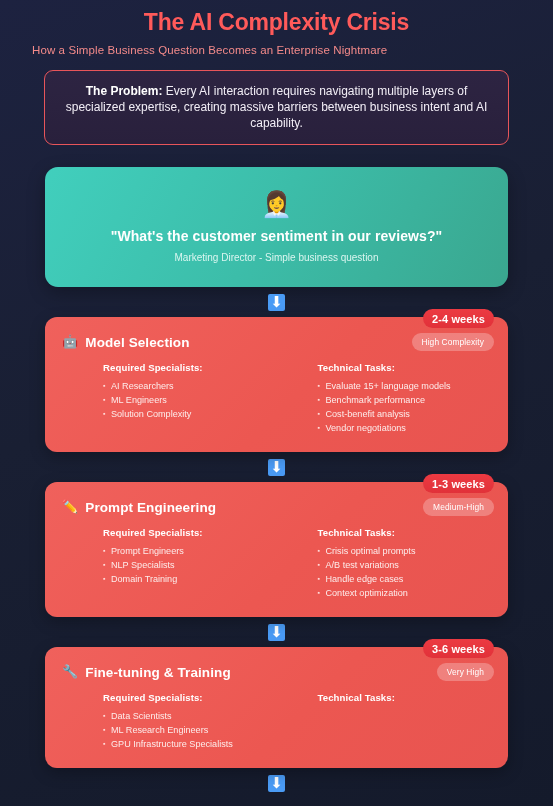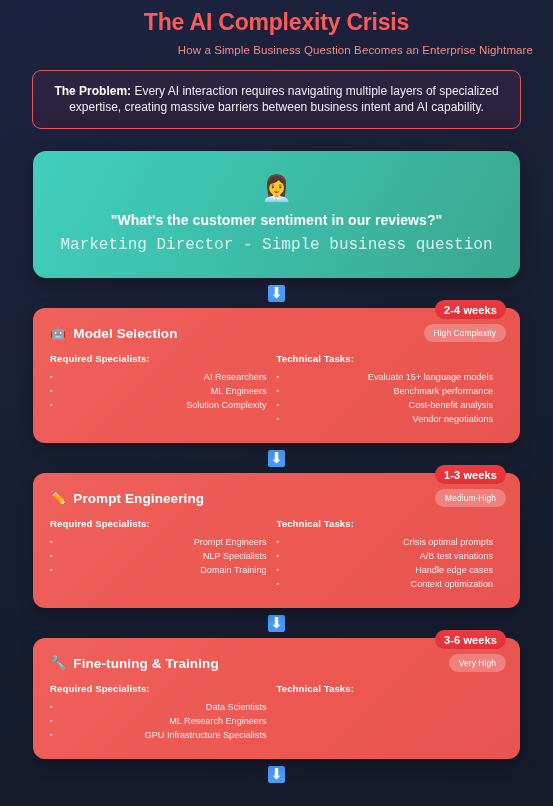--- a/index.html
+++ b/index.html
@@ -14,36 +14,36 @@
     background: #1b2138;
     background: linear-gradient(160deg, #1d2240 0%, #191f33 45%, #141a2b 100%);
     font-family: "Liberation Sans", sans-serif;
     color: #ffffff;
     position: relative;
   }
 
   .page {
     width: 553px;
     height: 806px;
-    padding: 0 20px;
+    padding: 0 32px;
     position: relative;
   }
 
   
   .hdr-title {
     text-align: center;
     font-size: 23px;
     font-weight: bold;
     color: #ff5a5a;
     letter-spacing: -0.2px;
     padding-top: 8px;
     line-height: 28px;
   }
   .hdr-sub {
-    text-align: right;
+    text-align: left;
     font-size: 11.5px;
     color: #f48a8a;
     padding-top: 8px;
     letter-spacing: 0.1px;
   }
 
   
   .problem-banner {
     margin: 14px 12px 0 12px;
     border: 1px solid #e8555a;
@@ -70,25 +70,24 @@
   }
   .q-emoji { font-size: 25px; line-height: 30px; }
   .q-text {
     font-size: 14px;
     font-weight: bold;
     color: #ffffff;
     margin-top: 9px;
     letter-spacing: 0.1px;
   }
   .q-meta {
-    font-size: 16px;
+    font-size: 10px;
     color: #e7fbf6;
     margin-top: 8px;
     opacity: 0.92;
-    font-family: Liberation Mono, monospace;
   }
 
   
   .arrow-row {
     display: flex;
     justify-content: center;
     align-items: center;
     height: 30px;
   }
   .arrow-glyph {
@@ -154,29 +153,29 @@
     color: #ffffff;
     margin-top: 3px;
     letter-spacing: 0.1px;
   }
   .layer-title .t-emoji { font-size: 13px; line-height: 16px; }
 
   .cols {
     display: flex;
     margin-top: 12px;
   }
-  .col { width: 50%; padding-right: 10px; }
+  .col { width: 50%; padding-right: 10px; margin-left: 41px; }
   .col-head {
     font-size: 9.6px;
     font-weight: bold;
     color: #ffffff;
     margin-bottom: 7px;
     letter-spacing: 0.1px;
   }
-  .col ul { list-style: none; text-align: right; }
+  .col ul { list-style: none; }
   .col li {
     font-size: 9.1px;
     line-height: 12.5px;
     color: #fdeceb;
     padding-left: 8px;
     position: relative;
     margin-bottom: 1.5px;
     white-space: nowrap;
   }
   .col li::before {

